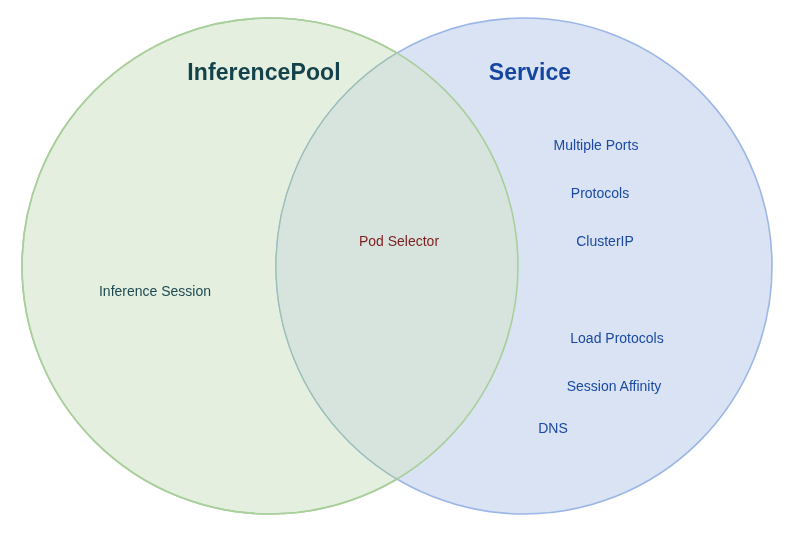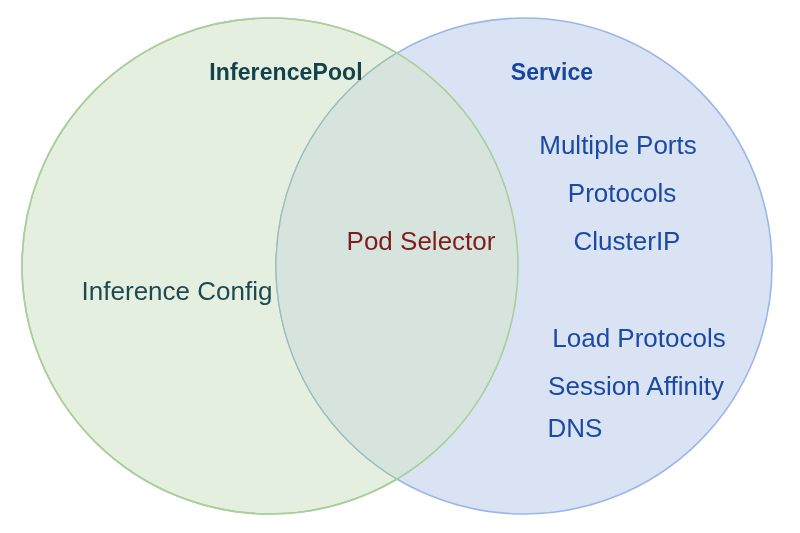--- a/index.html
+++ b/index.html
@@ -23,21 +23,20 @@
     top: 0;
     width: 800px;
     height: 533px;
   }
   .label-layer {
     position: absolute;
     left: 0;
     top: 0;
     width: 704px;
     height: 533px;
-    margin-left: 22px;
   }
   .title {
     position: absolute;
     font-size: 23px;
     font-weight: bold;
     letter-spacing: 0.1px;
     white-space: nowrap;
     transform: translate(-50%, -50%);
   }
   #title-left {
@@ -45,21 +44,21 @@
     top: 72px;
     color: #13424a;
   }
   #title-right {
     left: 530px;
     top: 72px;
     color: #15459e;
   }
   .item {
     position: absolute;
-    font-size: 26px;
+    font-size: 14px;
     font-weight: 400;
     white-space: nowrap;
     transform: translate(-50%, -50%);
   }
   .item-left   { color: #1d4a52; }
   .item-center { color: #7f1d1d; }
   .item-right  { color: #1a4aa3; }
 </style>
 </head>
 <body>
@@ -84,21 +83,21 @@
     <circle cx="270" cy="266" r="248" fill="none" stroke="#a9cf9c" stroke-width="1.6"></circle>
   </svg>
 
   <div class="label-layer">
 
     <div class="title" id="title-left">InferencePool</div>
 
     <div class="title" id="title-right">Service</div>
 
 
-    <div class="item item-left" style="left:155px; top:291px;">Inference Config</div>
+    <div class="item item-left" style="left:155px; top:291px;">Inference Session</div>
 
     <div class="item item-center" style="left:399px; top:241px;">Pod Selector</div>
 
 
     <div class="item item-right" style="left:596px; top:145px;">Multiple Ports</div>
 
     <div class="item item-right" style="left:605px; top:241px;">ClusterIP</div>
 
     <div class="item item-right" style="left:600px; top:193px;">Protocols</div>
 

